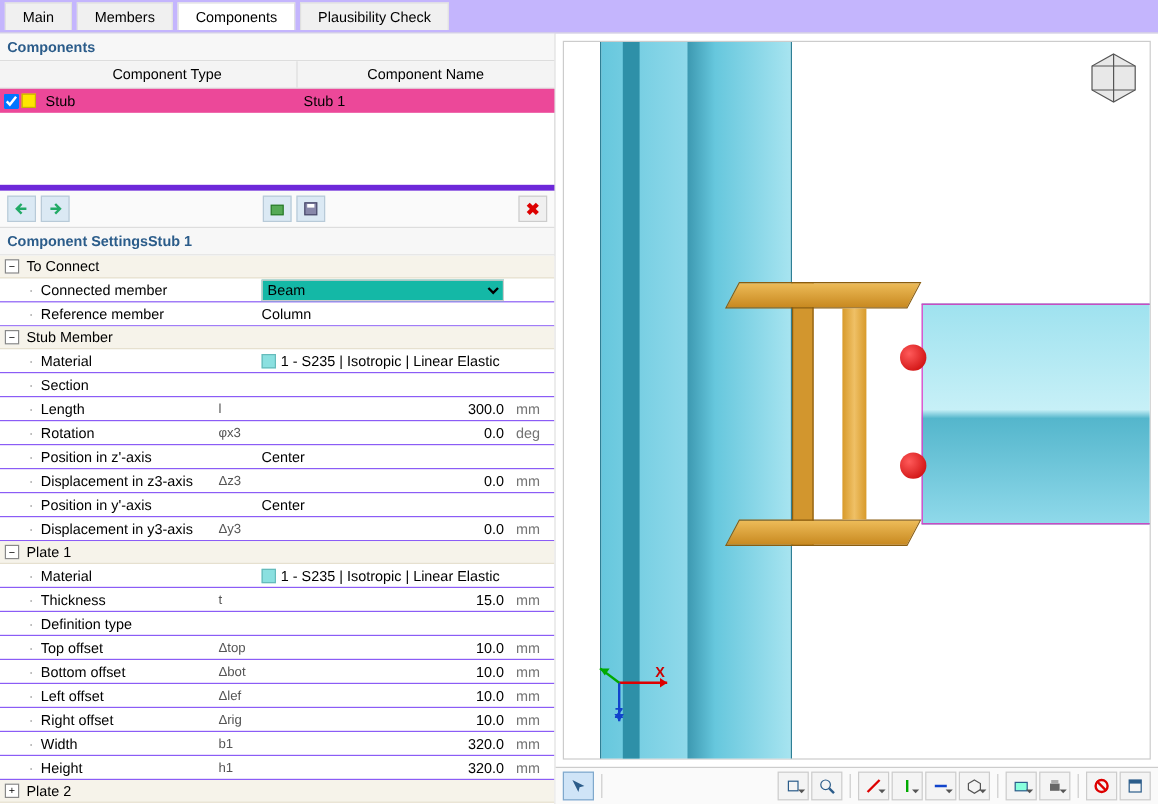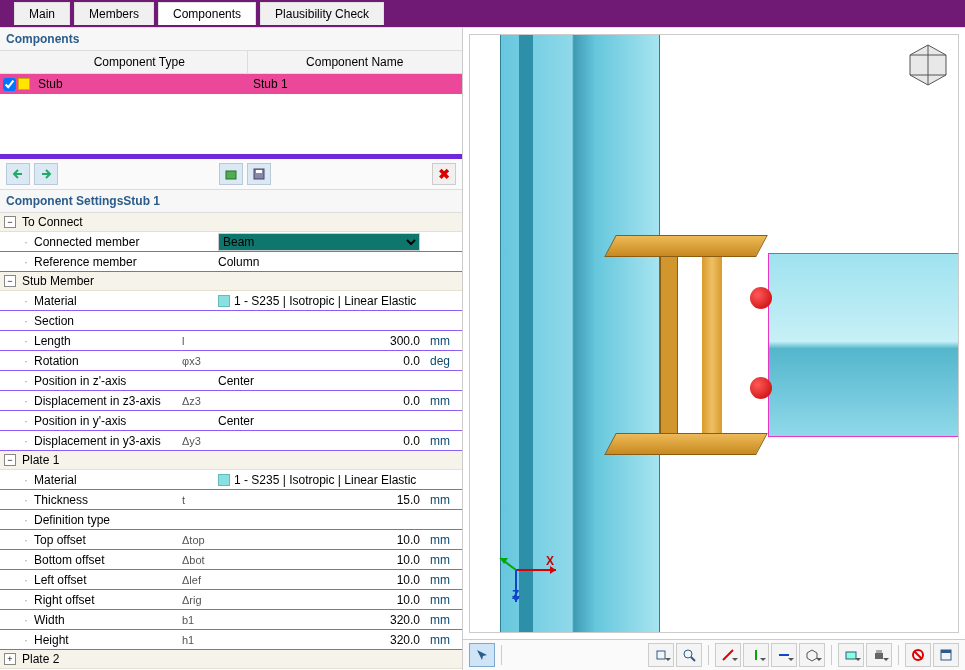--- a/index.html
+++ b/index.html
@@ -1,19 +1,19 @@
 <!DOCTYPE html>
 <html><head>
 <meta charset="utf-8">
 <style>
 * { box-sizing: border-box; margin: 0; padding: 0; font-family: "Segoe UI", Tahoma, sans-serif; font-size: 12px; }
 body { width: 965px; height: 670px; background: #fafafa; overflow: hidden; display: flex; flex-direction: column; }
 
 
-.tabs { display: flex; gap: 4px; padding: 2px 14px; background: #701a75; border-bottom: 1px solid #ddd; }
+.tabs { display: flex; gap: 4px; padding: 2px 4px; background: #c4b5fd; border-bottom: 1px solid #ddd; }
 .tab { padding: 4px 14px; background: #f0f0f0; border: 1px solid #e0e0e0; border-bottom: none; cursor: pointer; }
 .tab.active { background: #fff; font-weight: 500; }
 
 .main-area { display: flex; flex: 1; overflow: hidden; }
 
 
 .left-panel { width: 463px; display: flex; flex-direction: column; border-right: 1px solid #ccc; background: #fff; }
 
 .section-header { color: #2b5c8a; font-weight: 600; padding: 4px 6px; background: #f7f7f7; border-bottom: 1px solid #ddd; }
 .section-header.with-sub { display: flex; justify-content: flex-start; }
@@ -45,25 +45,25 @@
 .group-row { display: flex; align-items: center; background: #f6f3ea; border-bottom: 1px solid #e6e0cf; padding: 2px 4px; }
 .expander { width: 12px; height: 12px; border: 1px solid #888; display: flex; align-items: center; justify-content: center; font-size: 9px; line-height: 1; margin-right: 6px; cursor: pointer; background: #fff; }
 .group-label { font-weight: 500; }
 .prop-row { display: flex; align-items: center; border-bottom: 1px solid #8b5cf6; min-height: 20px; }
 .prop-row .indent { width: 22px; }
 .prop-row .dot::before { content: "·"; color: #999; margin: 0 6px 0 2px; }
 .prop-row .name { width: 160px; display: flex; align-items: center; }
 .prop-row .sym { width: 36px; color: #555; font-size: 11px; }
 .prop-row .val { flex: 1; text-align: right; padding-right: 6px; }
 .prop-row .val.left { text-align: left; }
-.prop-row .unit { width: 36px; color: #0c4a6e; padding-left: 4px; }
+.prop-row .unit { width: 36px; color: #737373; padding-left: 4px; }
 .swatch-sm { display: inline-block; width: 12px; height: 12px; background: #8ae0e0; border: 1px solid #6bb; vertical-align: middle; margin-right: 4px; }
 .sect-ico { display: inline-block; width: 10px; border-top:2px solid #333; border-bottom:2px solid #333; height:10px; position:relative; margin-right:4px; vertical-align:middle;}
 .sect-ico::after{content:"";position:absolute;left:4px;top:0;width:2px;height:10px;background:#333;}
-select.inline { width: 100%; border: 1px solid #ccc; font-size: 12px; height: 18px; background: #0f766e; }
+select.inline { width: 100%; border: 1px solid #ccc; font-size: 12px; height: 18px; background: #14b8a6; }
 
 
 .right-panel { flex: 1; display: flex; flex-direction: column; background: #fff; }
 .viewport { flex: 1; position: relative; border: 1px solid #ccc; margin: 6px; background: #fff; overflow: hidden; }
 .viewcube { position: absolute; top: 8px; right: 8px; width: 44px; height: 44px; }
 .triad { position: absolute; bottom: 18px; left: 28px; font-size: 11px; }
 .triad .zlab{position:absolute;left:14px;top:36px;color:#14c;font-weight:bold;}
 .triad .xlab{position:absolute;left:48px;top:2px;color:#c00;font-weight:bold;}
 
 

